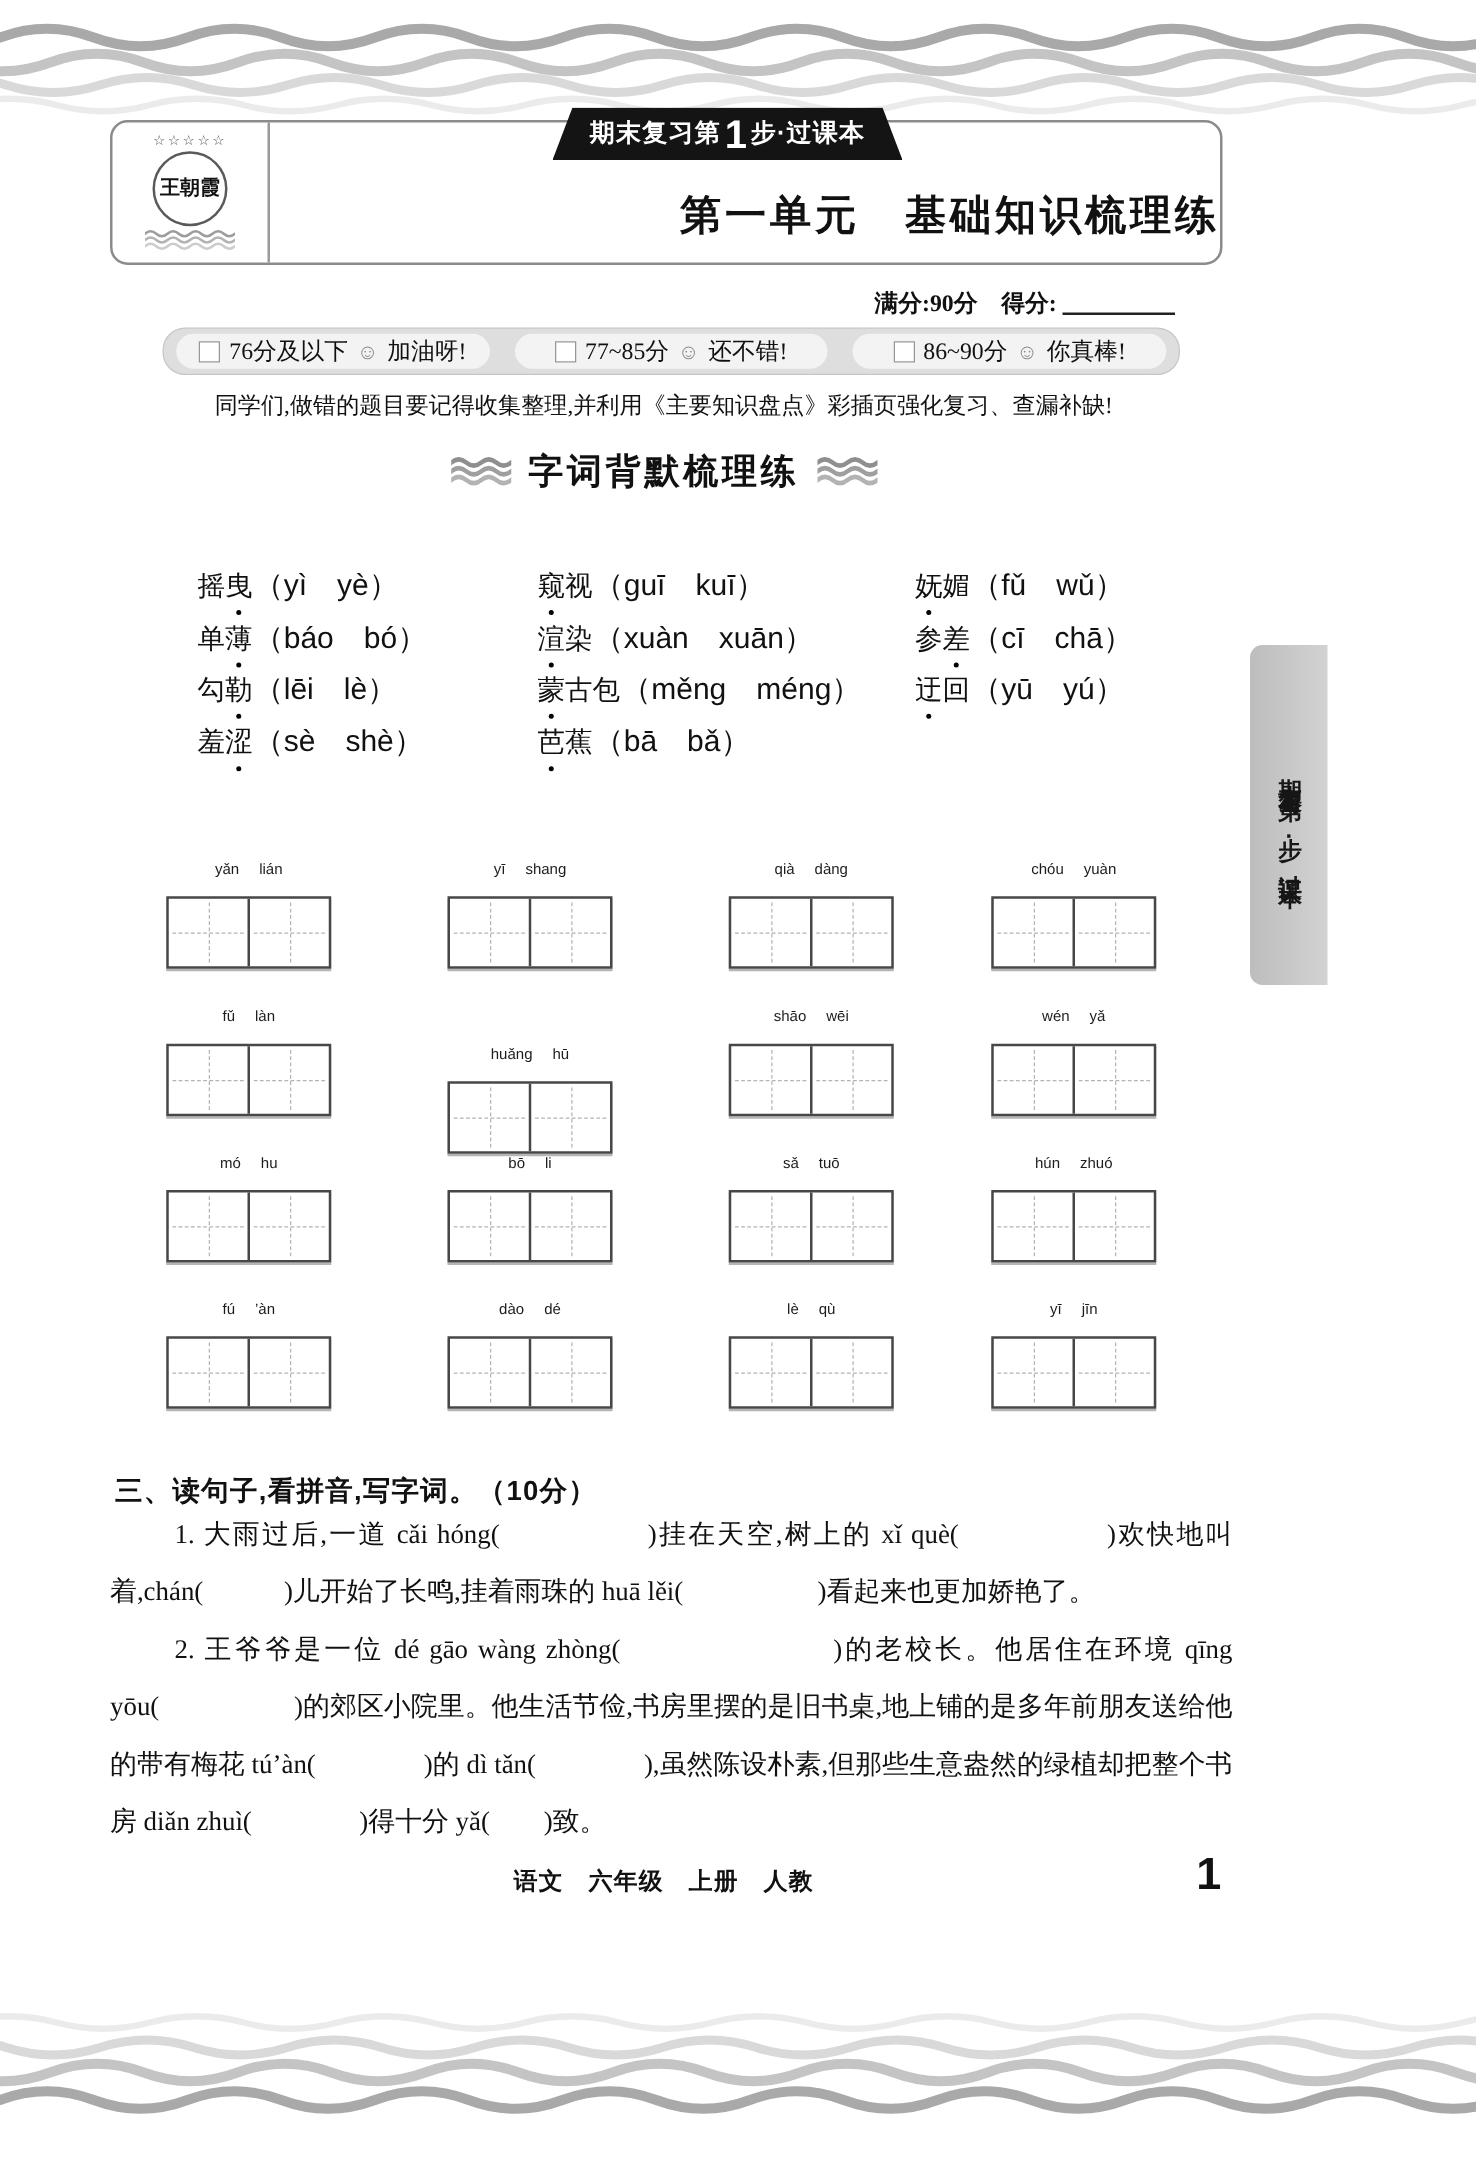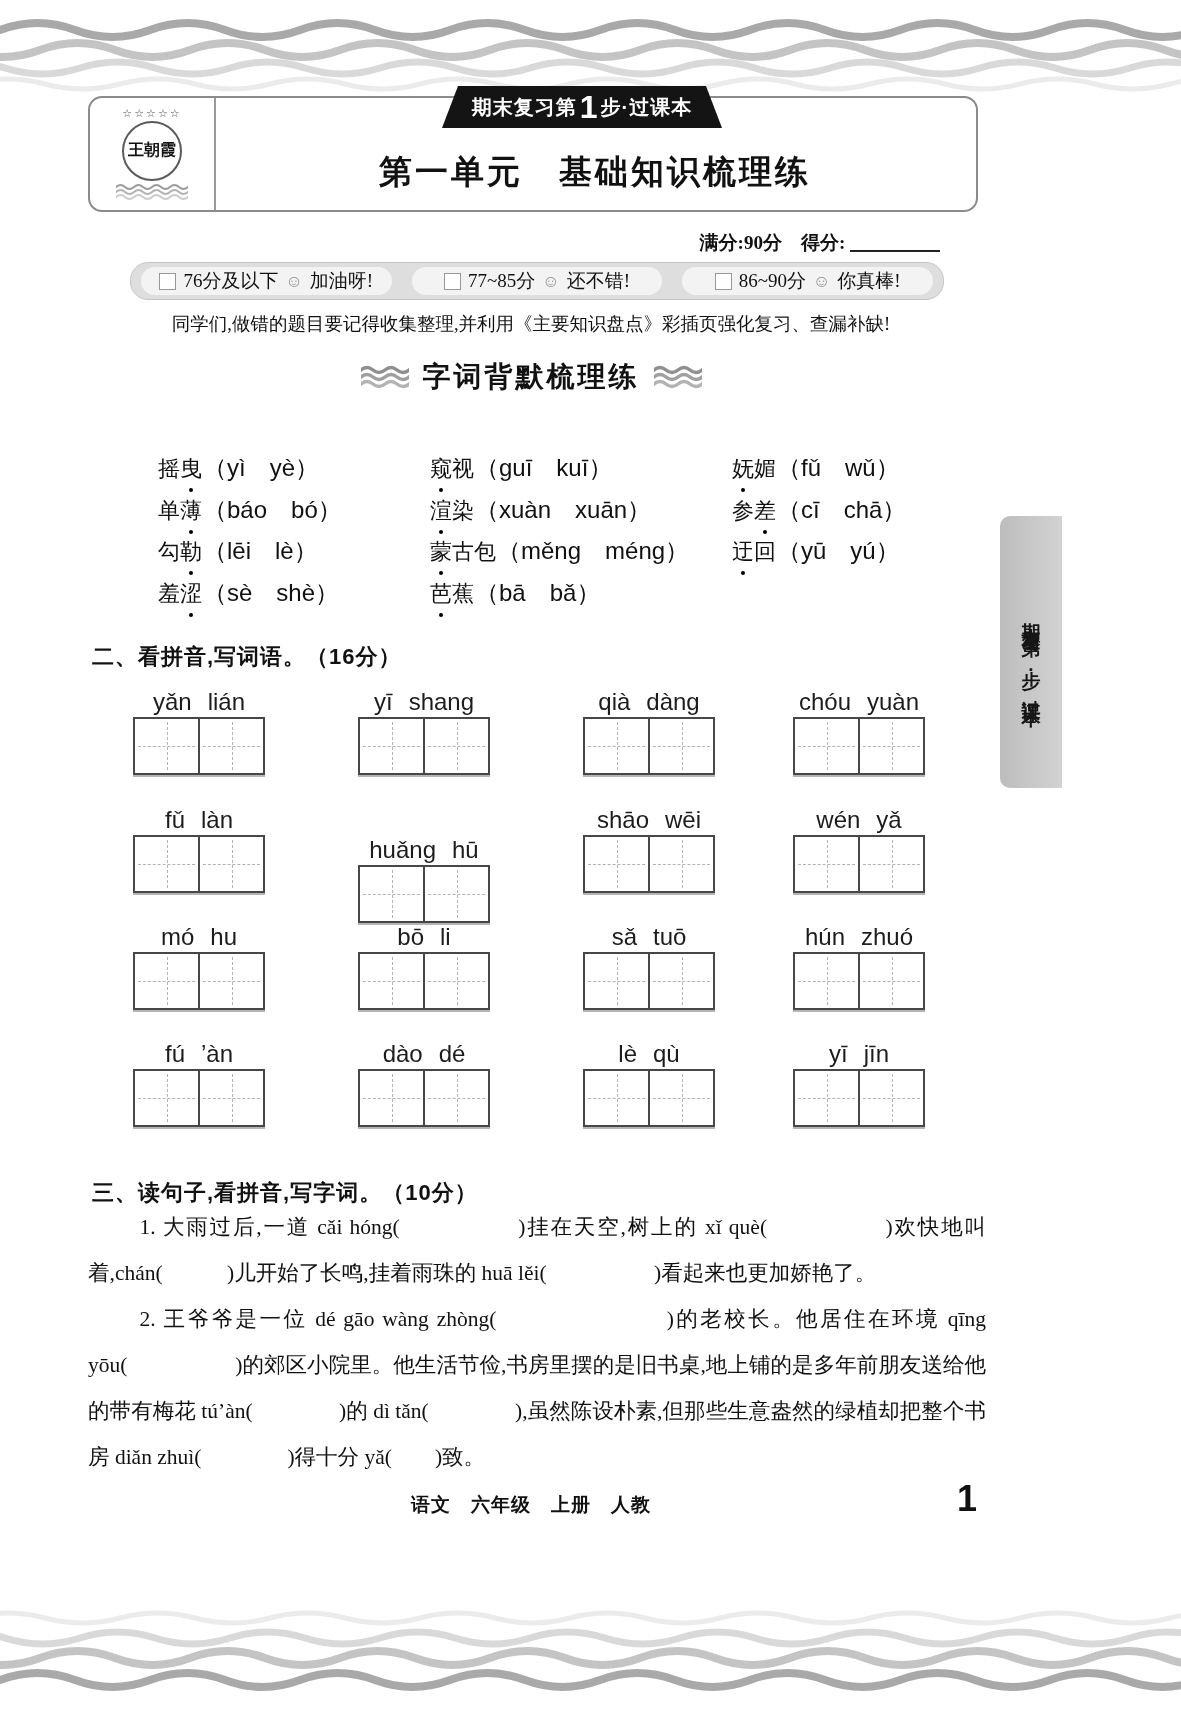--- a/index.html
+++ b/index.html
@@ -19,21 +19,21 @@
   .logo-stars { font-size:11px; color:#555; letter-spacing:2px; line-height:1; }
   .logo-circle { width:56px; height:56px; border:2px solid #5a5a5a; border-radius:50%;
                  display:flex; align-items:center; justify-content:center; }
   .logo-brand { font-family:"Liberation Serif", serif; font-weight:bold; font-size:16px; }
   .banner { position:absolute; left:352px; top:-12px; width:280px; height:42px; background:#141414;
             color:#fff; display:flex; align-items:center; justify-content:center;
             clip-path:polygon(16px 0, calc(100% - 16px) 0, 100% 100%, 0 100%); }
   .banner span { line-height:1; }
   .banner-text { font-size:20px; font-weight:bold; letter-spacing:1px; }
   .banner-step { font-size:32px; font-weight:bold; margin:0 3px; }
-  .main-title { position:absolute; left:124px; right:0; top:52px; text-align:center;
+  .main-title { position:absolute; left:124px; right:0; top:52px; text-align:right;
                 font-size:33px; font-weight:bold; letter-spacing:3px; }
 
   
   .score-line { position:absolute; left:88px; top:230px; width:852px; text-align:right;
                 font-size:19px; font-weight:bold; font-family:"Liberation Serif", serif; }
   .score-blank { display:inline-block; width:90px; height:18px; border-bottom:2px solid #222; vertical-align:-3px; }
 
   
   .score-pill { position:absolute; left:130px; top:262px; width:812px; height:36px; background:#dedede;
                 border:1px solid #c6c6c6; border-radius:18px; display:flex; align-items:center; }
@@ -57,21 +57,21 @@
   .q1-grid { position:absolute; left:158px; top:452px; display:grid;
              grid-template-columns:272px 302px 260px; grid-auto-rows:41.6px; font-size:22px; }
   .q1-word { font-family:"Liberation Serif", serif; }
   .q1-word .ch { position:relative; display:inline-block; }
   .q1-word .ch.dotted::after { content:""; position:absolute; left:50%; bottom:-8px;
              transform:translateX(-50%); width:4px; height:4px; border-radius:50%; background:#000; }
   .q1-opts { font-size:24px; margin-left:1px;text-align:center; }
 
   
   .q2-group { position:absolute; width:132px; }
-  .q2-pinyin { display:flex; justify-content:center; gap:16px; font-size:24px; height:26px; color:#1c1c1c; }
+  .q2-pinyin { display:flex; justify-content:center; gap:16px; font-size:12px; height:26px; color:#1c1c1c; }
   .q2-box { margin-top:3px; display:flex; border:2px solid #474747; box-shadow:0 2px 0 #b5b5b5; background:#fff; }
   .q2-cell { position:relative; width:64px; height:54px; }
   .q2-cell + .q2-cell { border-left:2px solid #474747; }
   .q2-cell .vline { position:absolute; top:3px; bottom:3px; left:50%; border-left:1.5px dashed #b3b3b3; }
   .q2-cell .hline { position:absolute; left:3px; right:3px; top:50%; border-top:1.5px dashed #b3b3b3; }
 
   
   .q3-body { position:absolute; left:88px; top:1204px; width:898px; font-family:"Liberation Serif", serif;
              font-size:21.5px; line-height:46px; text-align:justify; }
   .q3-body p { margin:0; text-indent:2.4em; }
@@ -180,21 +180,20 @@
       <div><span class="q1-word"><span class="ch">单</span><span class="ch dotted">薄</span></span><span class="q1-opts">（báo　bó）</span></div>
       <div><span class="q1-word"><span class="ch dotted">渲</span><span class="ch">染</span></span><span class="q1-opts">（xuàn　xuān）</span></div>
       <div><span class="q1-word"><span class="ch">参</span><span class="ch dotted">差</span></span><span class="q1-opts">（cī　chā）</span></div>
       <div><span class="q1-word"><span class="ch">勾</span><span class="ch dotted">勒</span></span><span class="q1-opts">（lēi　lè）</span></div>
       <div><span class="q1-word"><span class="ch dotted">蒙</span><span class="ch">古</span><span class="ch">包</span></span><span class="q1-opts">（měng　méng）</span></div>
       <div><span class="q1-word"><span class="ch dotted">迂</span><span class="ch">回</span></span><span class="q1-opts">（yū　yú）</span></div>
       <div><span class="q1-word"><span class="ch">羞</span><span class="ch dotted">涩</span></span><span class="q1-opts">（sè　shè）</span></div>
       <div><span class="q1-word"><span class="ch dotted">芭</span><span class="ch">蕉</span></span><span class="q1-opts">（bā　bǎ）</span></div>
     </div>
 
-  <div class="q-heading" style="left:92px; top:642px;">二、看拼音,写词语。（16分）</div>
   <div>
       <div class="q2-group" style="left: 133px; top: 688px;">
         <div class="q2-pinyin">
           <span>yǎn</span>
           <span>lián</span>
         </div>
         <div class="q2-box">
           <div class="q2-cell">
             <i class="vline"></i>
             <i class="hline"></i>

